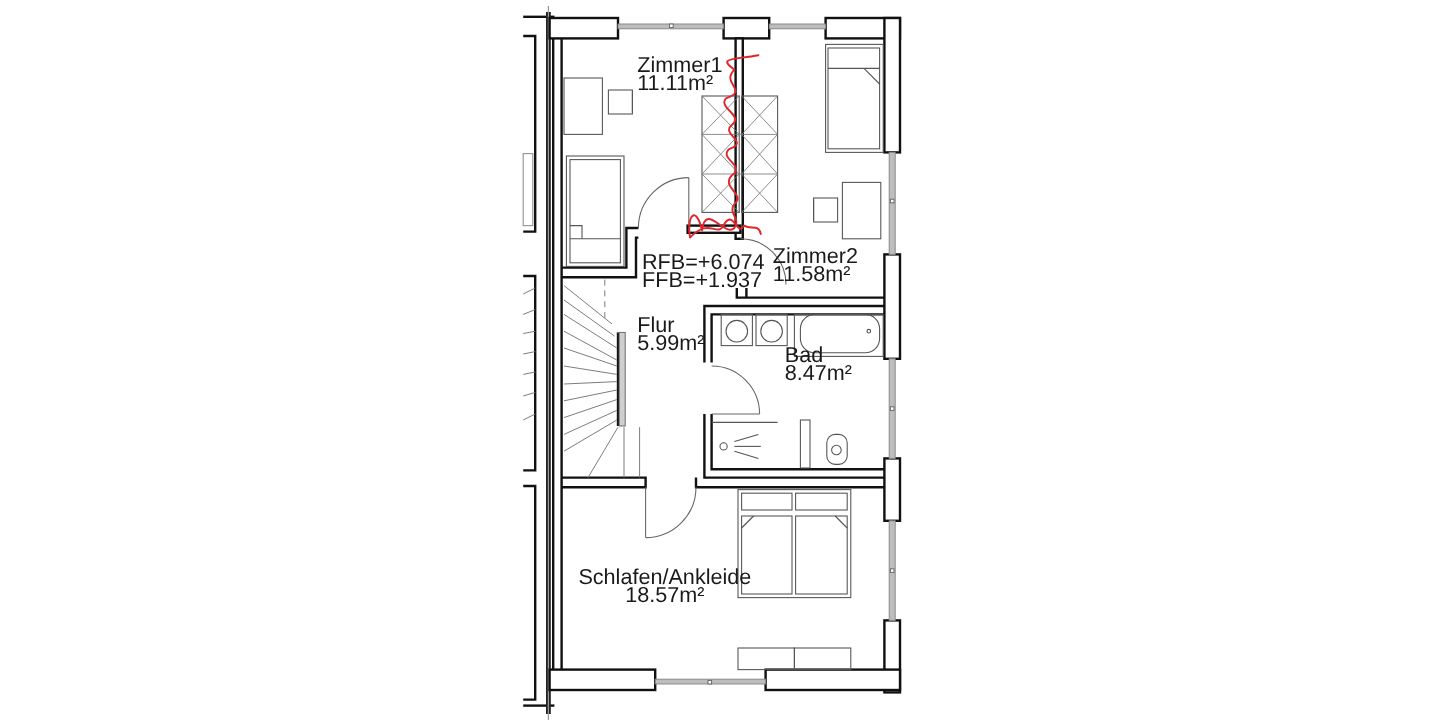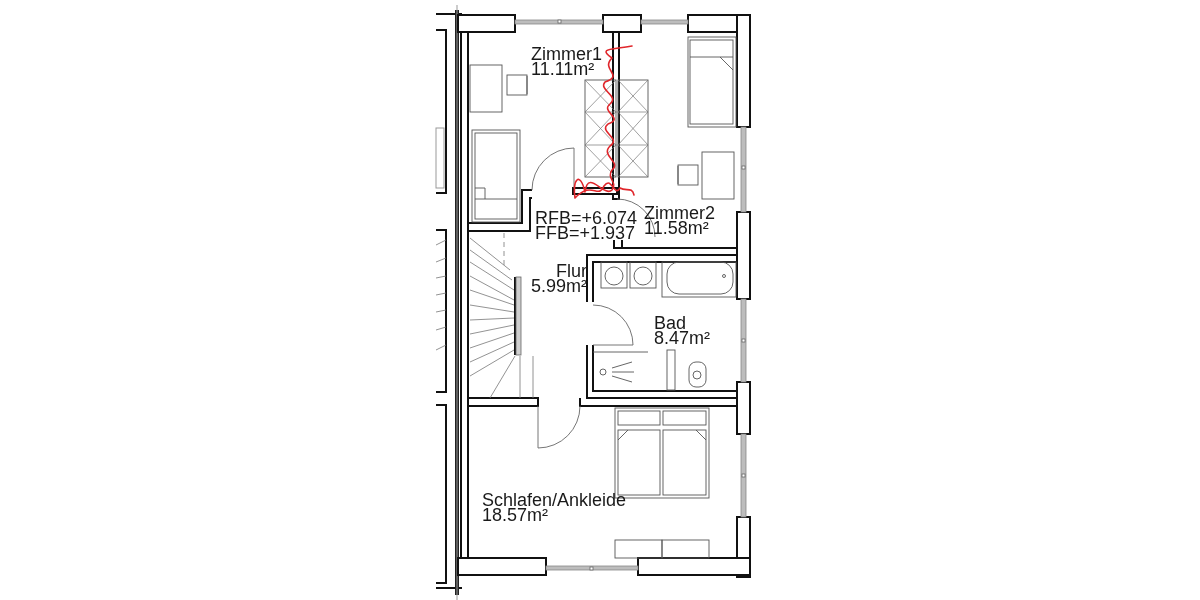--- a/index.html
+++ b/index.html
@@ -192,24 +192,24 @@
   <div>11.11m²</div>
 </div>
 <div class="lbl" style="left:535px;top:211px;">
   <div>RFB=+6.074</div>
   <div>FFB=+1.937</div>
 </div>
 <div class="lbl" style="left:644px;top:206px;">
   <div>Zimmer2</div>
   <div>11.58m²</div>
 </div>
-<div class="lbl" style="left:531px;top:264px;text-align:right;">
+<div class="lbl" style="left:531px;top:264px;">
   <div>Flur</div>
   <div>5.99m²</div>
 </div>
-<div class="lbl" style="left:654px;top:316px;">
+<div class="lbl" style="left:654px;top:289px;">
   <div>Bad</div>
   <div>8.47m²</div>
 </div>
-<div class="lbl" style="left:482px;top:493px;">
+<div class="lbl" style="left:482px;top:474px;text-align:center;">
   <div>Schlafen/Ankleide</div>
   <div>18.57m²</div>
 </div>
 
 </body></html>

